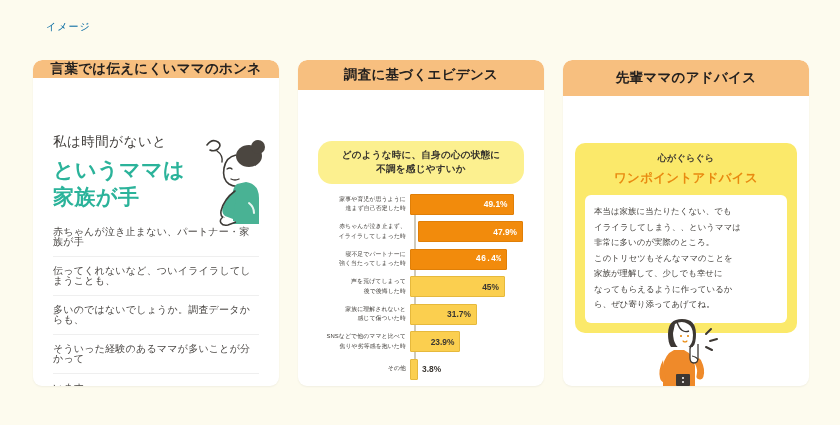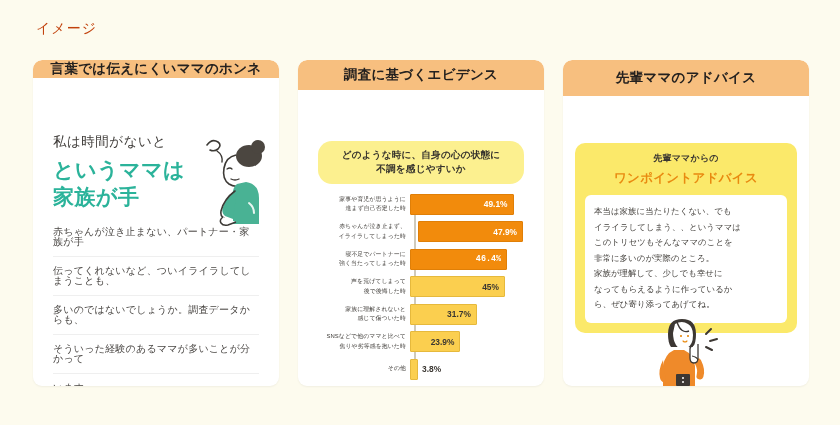--- a/index.html
+++ b/index.html
@@ -5,22 +5,22 @@
   * { box-sizing: border-box; margin: 0; padding: 0; }
   html, body {
     width: 840px; height: 425px;
     background: #fdfbee;
     font-family: "Liberation Sans", "DejaVu Sans", sans-serif;
     overflow: hidden;
   }
   #page { position: relative; width: 840px; height: 425px; background: #fdfbee; }
 
   .page-label {
-    position: absolute; left: 36px; top: 20px;
-    font-size: 14px; color: #c2410c; letter-spacing: 1px; font-weight: 500;
+    position: absolute; left: 46px; top: 20px;
+    font-size: 10px; color: #0369a1; letter-spacing: 1px; font-weight: 500;
   }
 
   .cards { position: absolute; left: 33px; top: 60px; width: 776px; height: 326px;
            display: flex; gap: 19px; }
   .card {
     width: 246px; height: 326px;
     background: #ffffff; border-radius: 9px;
     box-shadow: 0 1px 2px rgba(0,0,0,.05);
     overflow: hidden; position: relative;
     display: flex; flex-direction: column; gap: 37px;
@@ -242,27 +242,27 @@
         </div>
       </div>
     </div>
 
     <div class="card">
       <div class="card-header">
         <span>先輩ママのアドバイス</span>
       </div>
       <div class="card-body c3-body">
         <div class="advice-box">
-          <div class="advice-sub">先輩ママからの</div>
+          <div class="advice-sub">心がぐらぐら</div>
           <div class="advice-title">ワンポイントアドバイス</div>
           <div class="advice-inner">
             <p>本当は家族に当たりたくない、でも</p>
             <p>イライラしてしまう、、というママは</p>
+            <p>非常に多いのが実際のところ。</p>
             <p>このトリセツもそんなママのことを</p>
-            <p>非常に多いのが実際のところ。</p>
             <p>家族が理解して、少しでも幸せに</p>
             <p>なってもらえるように作っているか</p>
             <p>ら、ぜひ寄り添ってあげてね。</p>
           </div>
         </div>
 
         <svg class="c3-illu" viewBox="0 0 80 74">
           <path d="M22 22 q0 -15 14 -15 q14 0 14 15 q0 9 -3 13 l-22 0 q-3 -4 -3 -13 z" fill="#3c3733"></path>
           <path d="M29 12 q7 -4 13 0 q5 3 5 11 q0 10 -6 13 q-7 3 -11 -3 q-3 -5 -3 -12 z" fill="#ffffff"></path>
           <path d="M31 10 q4 12 12 9" fill="none" stroke="#3c3733" stroke-width="1.4"></path>

